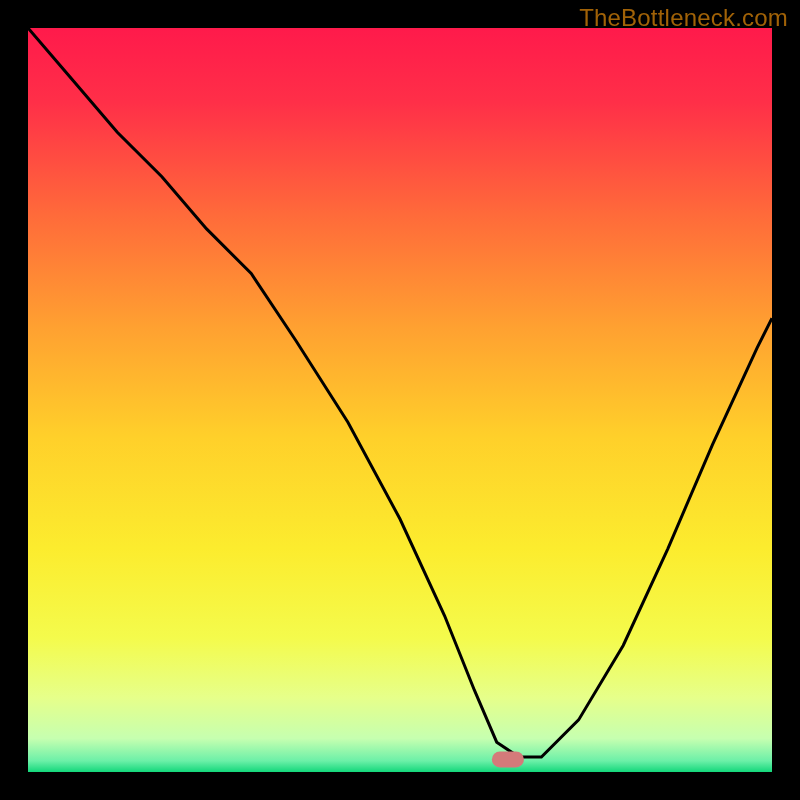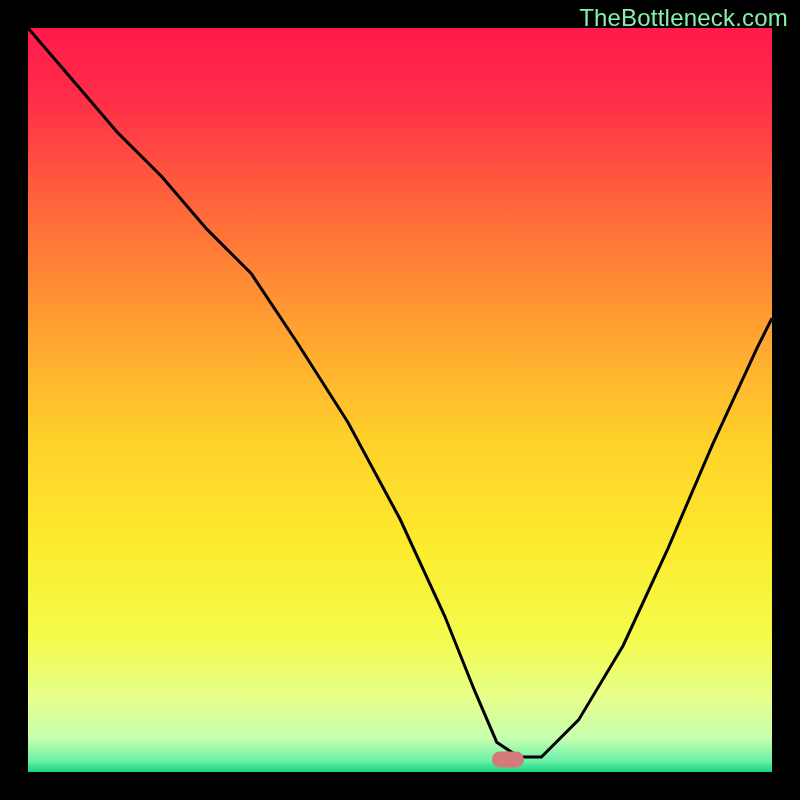--- a/index.html
+++ b/index.html
@@ -14,21 +14,21 @@
   .frame {
     position: relative;
     width: 800px;
     height: 800px;
     background: #000;
   }
   .watermark {
     position: absolute;
     top: 4px;
     right: 12px;
-    color: #86efac;
+    color: #a16207;
     font-size: 24px;
     font-weight: 400;
     letter-spacing: 0.2px;
     z-index: 50;
   }
   .plot-area {
     position: absolute;
     left: 28px;
     top: 28px;
     width: 744px;

